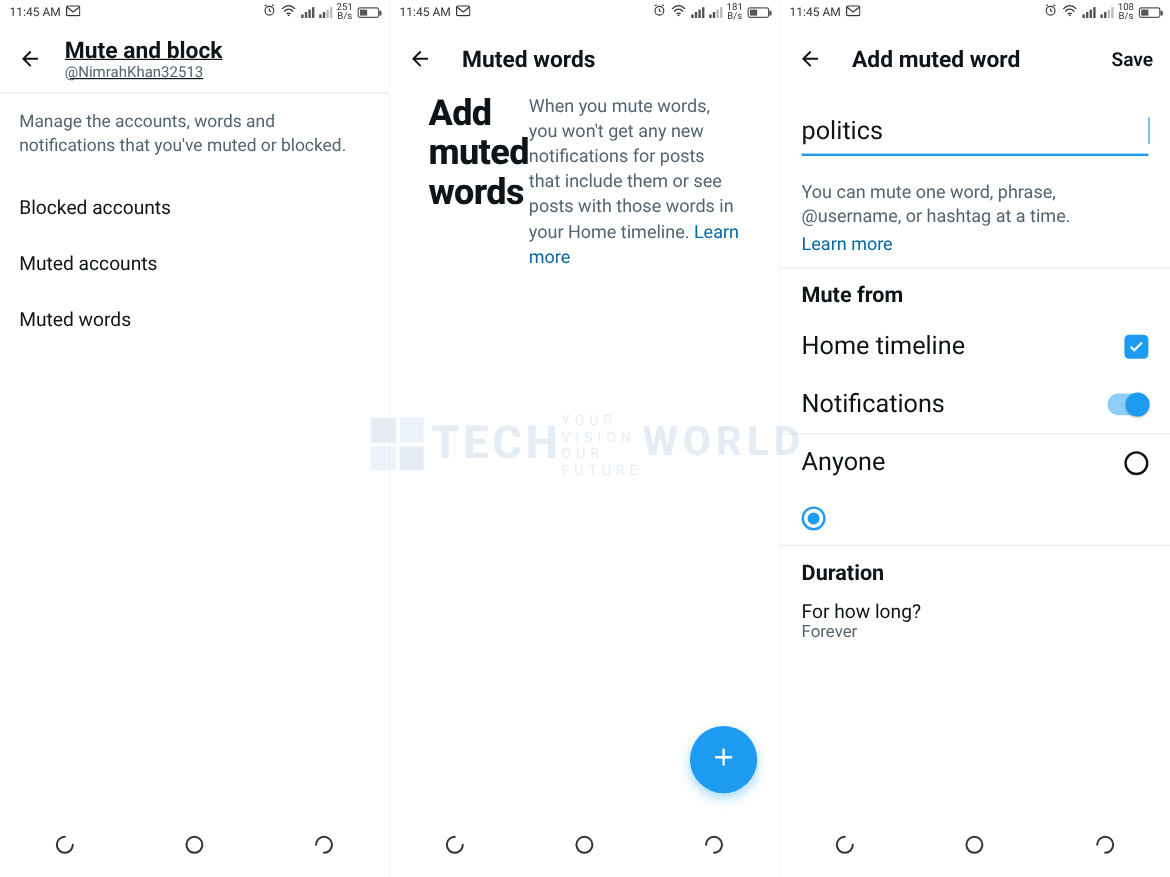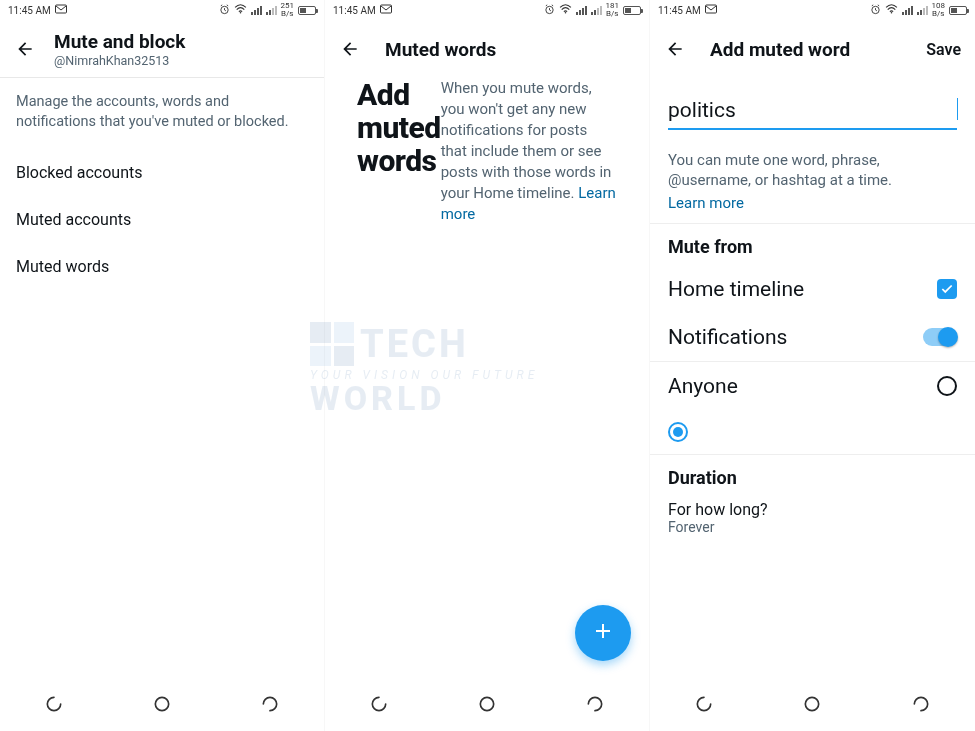--- a/index.html
+++ b/index.html
@@ -58,21 +58,21 @@
     height: 58px;
     display: flex;
     align-items: center;
     padding: 0 14px;
     border-bottom: 1px solid #e8e8e8;
     gap: 18px;
   }
   .appbar.no-border { border-bottom: none; }
   .back-arrow { width:22px; height:22px; display:flex; align-items:center; justify-content:center; cursor:pointer; }
   .back-arrow svg { width:20px; height:20px; fill:#0f1419; }
-  .appbar-titles { display:flex; flex-direction:column; }
+  .appbar-titles { display:flex; flex-direction:column;text-decoration:underline; }
   .appbar-title { font-size: 19px; font-weight: 700; color:#0f1419; }
   .appbar-sub { font-size: 12.5px; color:#536471; }
   .appbar-title-center { font-size: 19px; font-weight: 700; margin-left: 6px; }
   .save-btn { margin-left:auto; font-size:16px; font-weight:600; color:#0f1419; cursor:pointer; }
 
   
   .section-desc { padding: 14px 16px 18px; font-size: 14.5px; color:#536471; line-height:1.35; }
   .list-item {
     padding: 14px 16px;
     font-size: 16px;
@@ -177,30 +177,31 @@
   
   .watermark {
     position:absolute;
     left: 310px;
     top: 300px;
     width: 360px;
     height: 140px;
     pointer-events:none;
     opacity: 0.12;
     display:flex;
-    flex-direction:column;
+    flex-direction:row;
+    align-items:center;
     justify-content:center;
   }
   .wm-logo { display:flex; align-items:center; gap:6px; }
   .wm-sq { width:44px; height:44px; display:grid; grid-template-columns:1fr 1fr; grid-template-rows:1fr 1fr; gap:3px;}
   .wm-sq div { background:#3a6ea5; }
   .wm-sq div:nth-child(2){background:#6aa0d8;}
   .wm-sq div:nth-child(3){background:#6aa0d8;}
   .wm-text { font-size:38px; font-weight:800; letter-spacing:3px; color:#3a6ea5;}
-  .wm-tag { font-size:12px; letter-spacing:4px; color:#3a6ea5; margin-top:2px;font-style:italic;}
+  .wm-tag { font-size:12px; letter-spacing:4px; color:#3a6ea5; margin-top:2px;}
   .wm-word { font-size:34px; font-weight:800; letter-spacing:4px; color:#3a6ea5; margin-top:-4px;}
 </style>
 </head>
 <body>
 
 <div class="phones">
 
   <div class="phone">
     <div class="statusbar">
       <div class="left">

